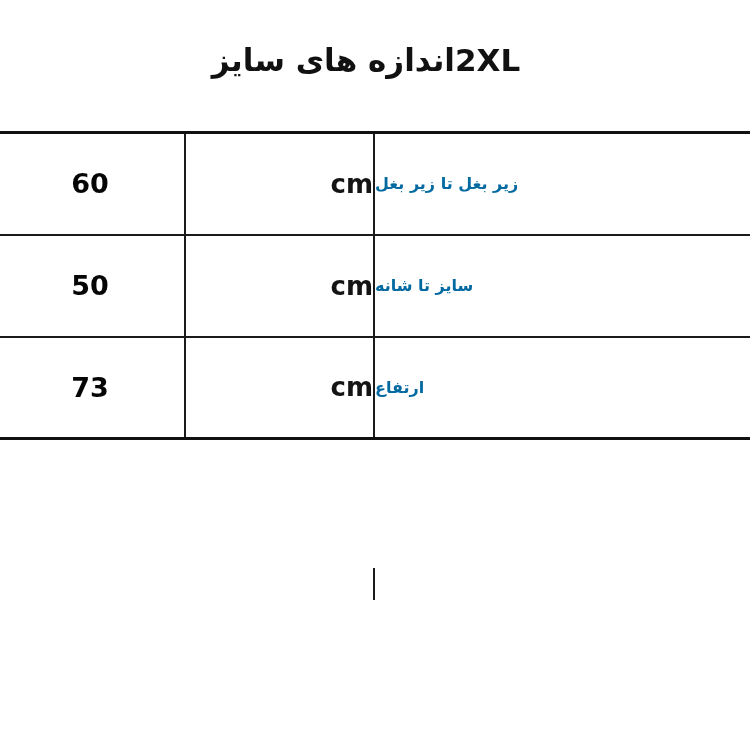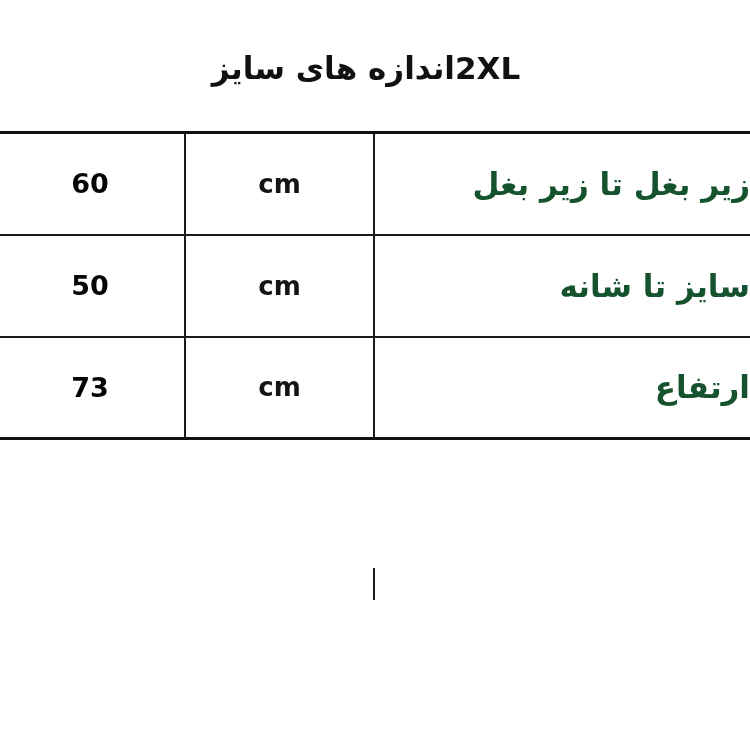--- a/index.html
+++ b/index.html
@@ -16,21 +16,21 @@
   }
   .page {
     position: relative;
     width: 750px;
     height: 750px;
     background: #ffffff;
     box-sizing: border-box;
   }
   .title-row {
     position: absolute;
-    top: 50px;
+    top: 42px;
     left: 0;
     width: 750px;
     text-align: center;
     direction: rtl;
     font-size: 31px;
     font-weight: 700;
     color: #111111;
     letter-spacing: 0px;
     white-space: nowrap;
   }
@@ -59,30 +59,30 @@
   }
   table.size-table td {
     border-top: 2px solid #1a1a1a;
     border-bottom: 2px solid #1a1a1a;
     vertical-align: middle;
     padding: 0;
   }
   
   td.col-label {
     width: 375px;
-    text-align: right;
-    font-size: 31px;
+    text-align: left;
+    font-size: 16px;
     font-weight: 700;
-    color: #14532d;
+    color: #0369a1;
     border-left: 2px solid #1a1a1a;
     direction: rtl;
   }
   td.col-unit {
     width: 187px;
-    text-align: center;
+    text-align: right;
     font-size: 26px;
     font-weight: 700;
     color: #141414;
     border-left: 2px solid #1a1a1a;
     direction: ltr;
     margin-left: 28px;
   }
   td.col-value {
     width: 188px;
     text-align: center;

